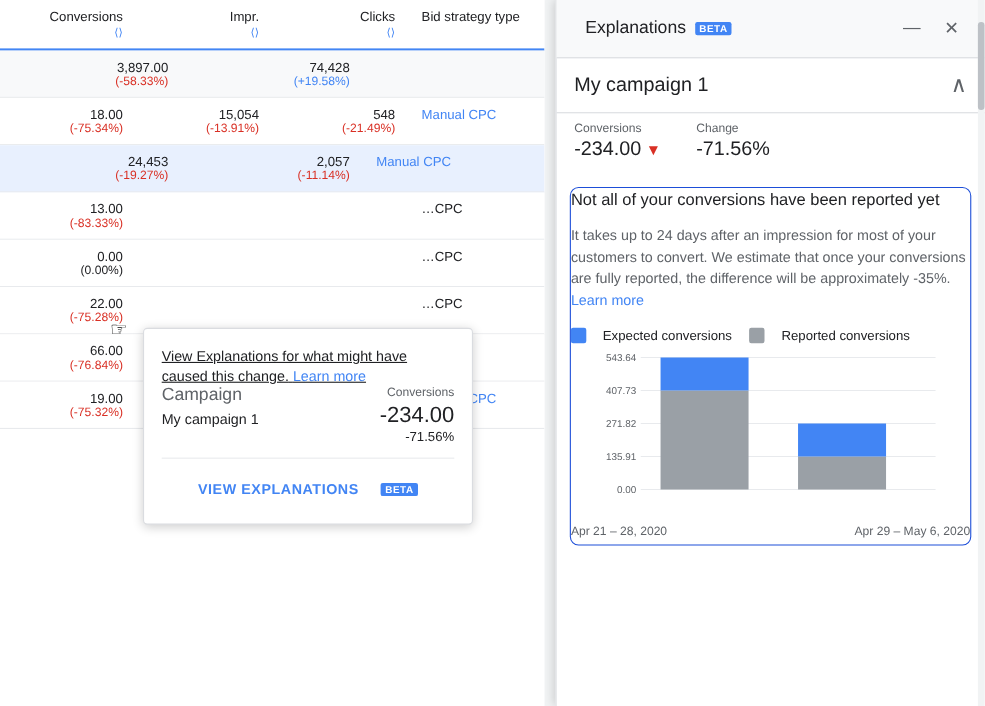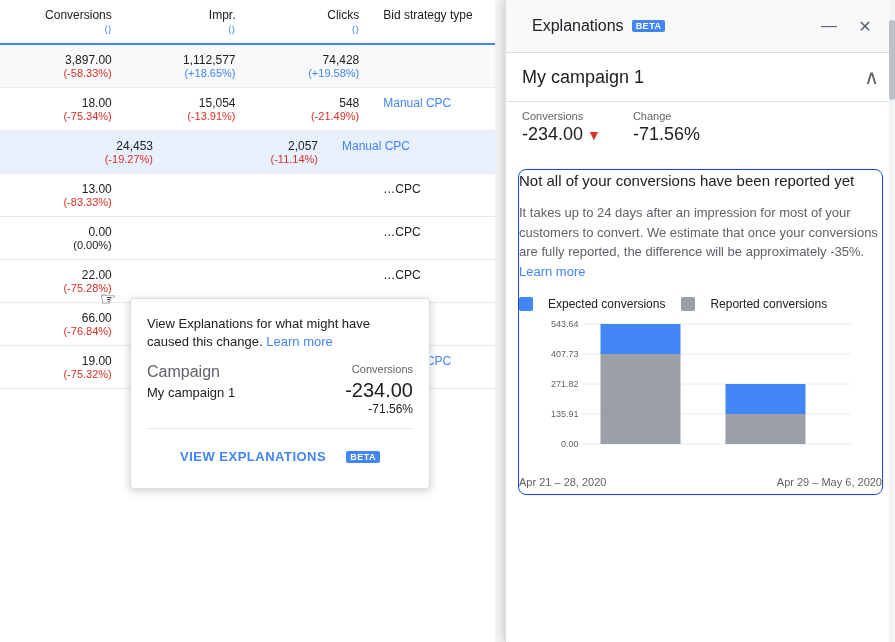--- a/index.html
+++ b/index.html
@@ -97,22 +97,23 @@
       background: #fff;
       border: 1px solid #dadce0;
       border-radius: 4px;
       box-shadow: 0 2px 10px rgba(0,0,0,0.2);
       padding: 16px;
       z-index: 10;
     }
     .tooltip-title {
       font-size: 13px;
       color: #202124;
-      margin-bottom: 12px;
+      margin-bottom: 0;
       line-height: 1.4;
+      text-decoration: underline;
     }
     .tooltip-title .learn-more {
       color: #4285f4;
       text-decoration: none;
     }
     .tooltip-campaign-row {
       display: flex;
       justify-content: space-between;
       margin-bottom: 8px;
     }
@@ -383,24 +384,20 @@
       <span>Bid strategy type</span>
     </div>
   </div>
 
   <div class="table-row total-row">
     <div class="table-cell">
       <div>3,897.00</div>
       <div class="change negative">(-58.33%)</div>
     </div>
     <div class="table-cell">
-      <div>1,112,577</div>
-      <div class="change">(+18.65%)</div>
-    </div>
-    <div class="table-cell">
       <div>74,428</div>
       <div class="change">(+19.58%)</div>
     </div>
     <div class="table-cell bid"></div>
   </div>
 
   <div class="table-row">
     <div class="table-cell">
       <div>18.00</div>
       <div class="change negative">(-75.34%)</div>

